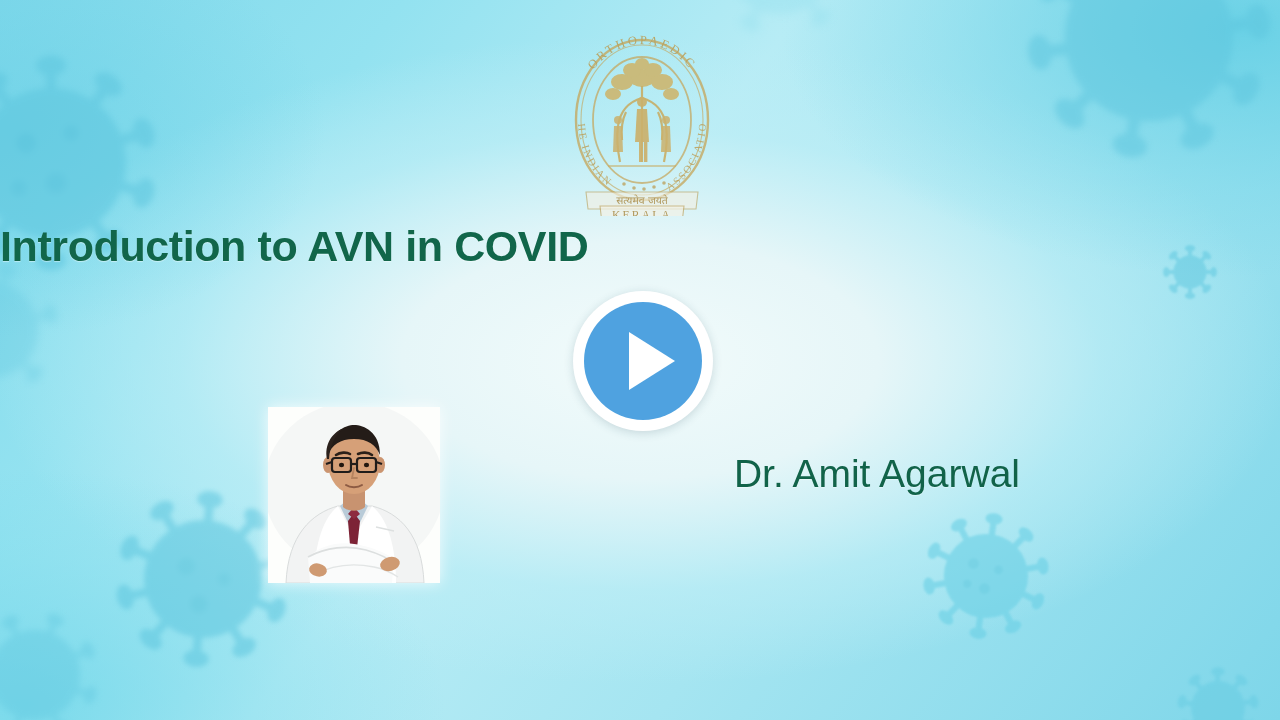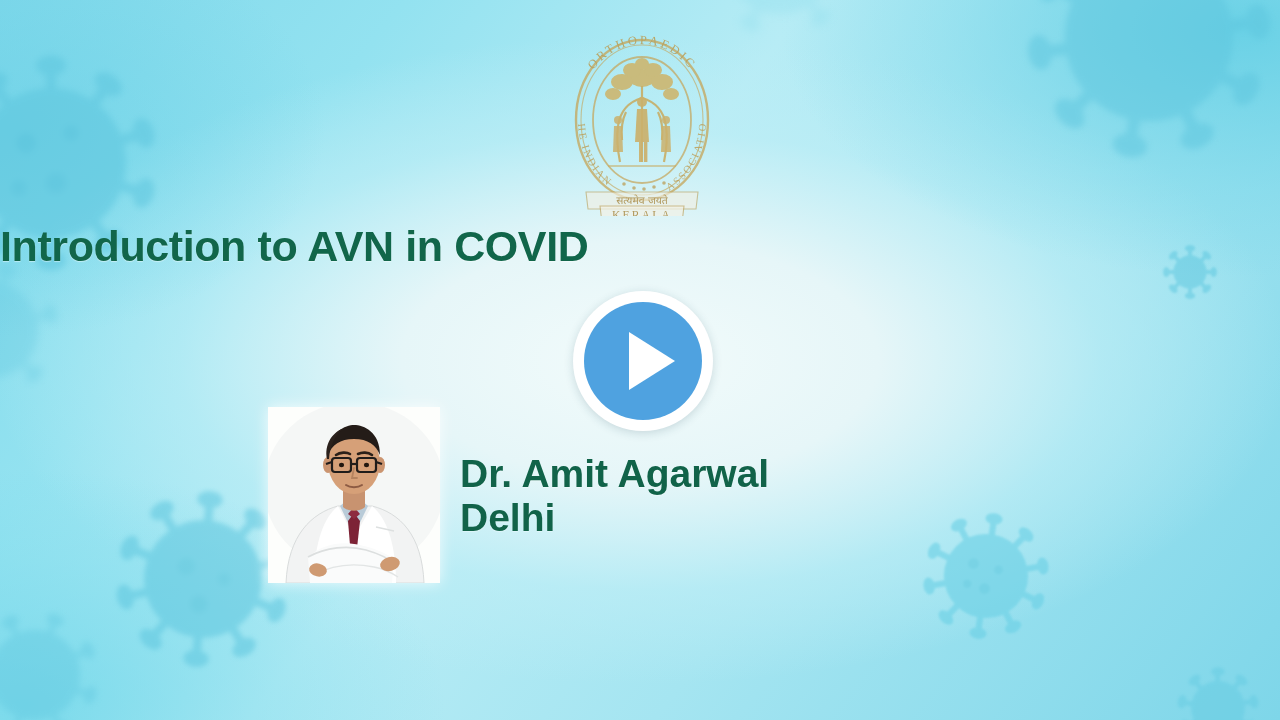--- a/index.html
+++ b/index.html
@@ -127,23 +127,23 @@
     box-shadow: 0 0 14px rgba(255,255,255,0.8);
   }
   #speaker-photo svg { display: block; width: 100%; height: 100%; }
 
   
   #speaker-block {
     position: absolute;
     left: 460px;
     top: 452px;
     width: 560px;
-    text-align: left;
+    text-align: right;
     color: #116349;
-    font-weight: bold;
+    font-weight: normal;
     line-height: 1.13;
     text-shadow: 0 1px 1px rgba(255,255,255,0.4);
   }
   #speaker-name { font-size: 39px; white-space: nowrap; }
   #speaker-city { font-size: 39px; white-space: nowrap; }
 </style>
 </head>
 <body>
 
 <div id="stage">
@@ -708,16 +708,15 @@
 
       <ellipse cx="122" cy="157" rx="10" ry="7" fill="#cf9a72" transform="rotate(-14 122 157)"></ellipse>
       <ellipse cx="50" cy="163" rx="9" ry="6.5" fill="#cf9a72" transform="rotate(12 50 163)"></ellipse>
 
       <path d="M 108,120 L 126,124" stroke="#dde0e0" stroke-width="1.4" fill="none"></path>
     </svg>
   </div>
 
   <div id="speaker-block">
     <div id="speaker-name">Dr. Amit Agarwal</div>
-    <div id="speaker-city">Delhi</div>
   </div>
 
 </div>
 
 </body></html>

